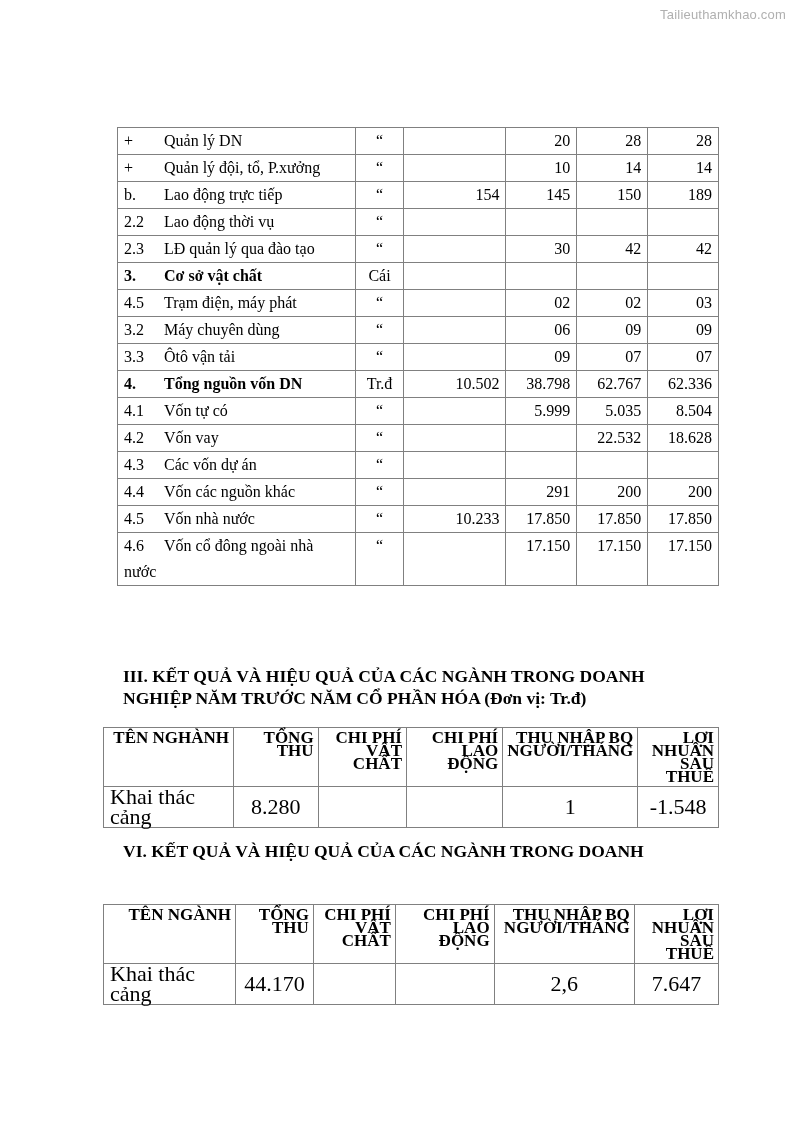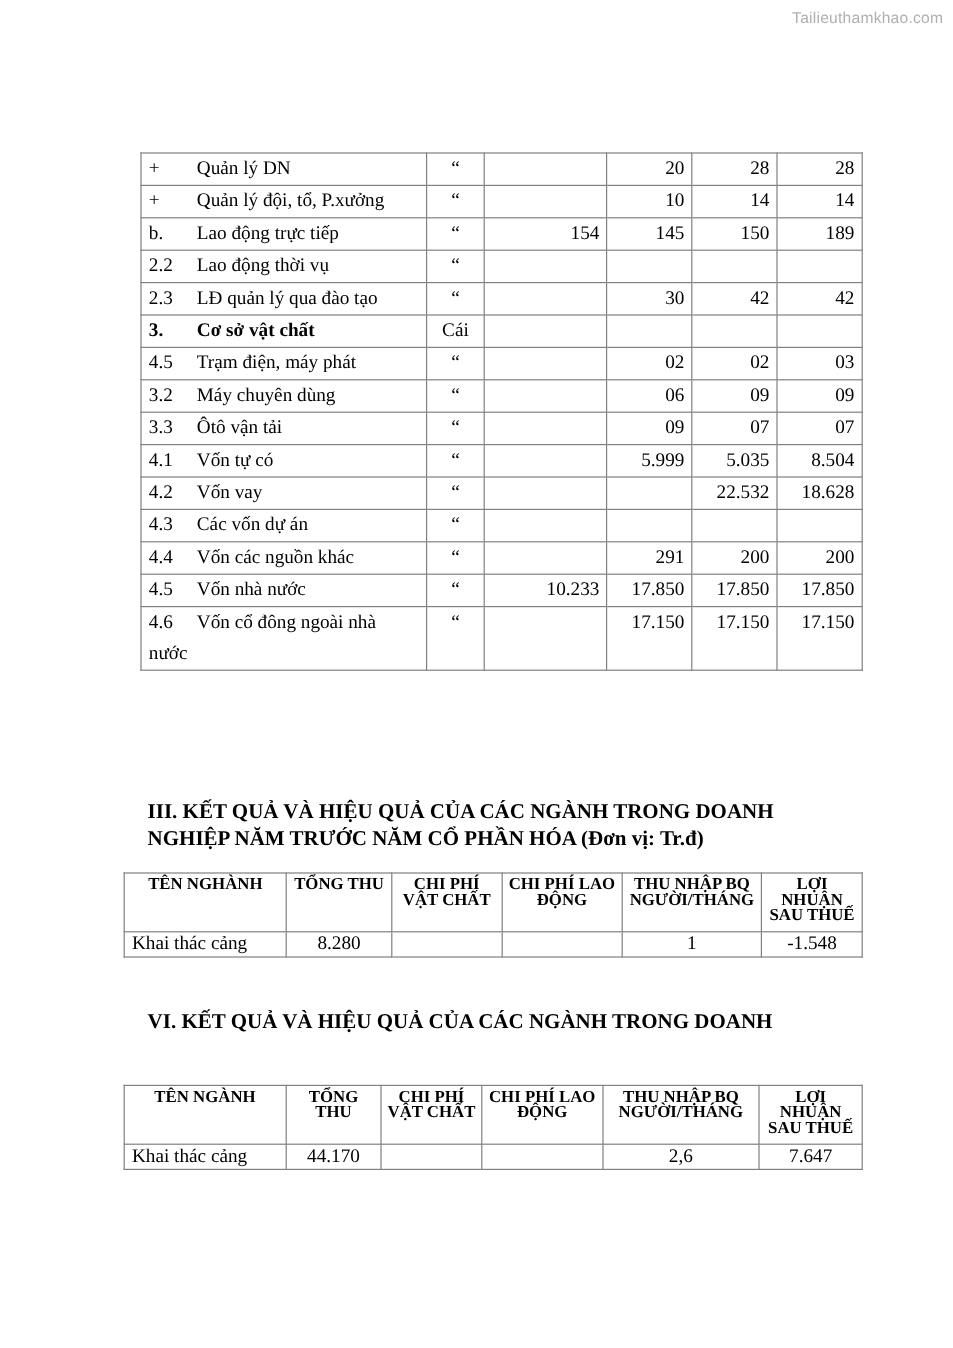--- a/index.html
+++ b/index.html
@@ -13,22 +13,22 @@
   .main td { height:26px; line-height:26px; vertical-align:top; }
   .main td.c-label { width:227px; padding-left:6px; }
   .main td.c-unit { width:35px; text-align:center; }
   .main td.c-num { text-align:right; }
   .main td.w1 { width:90px; } .main td.w2 { width:58px; } .main td.w3 { width:58px; } .main td.w4 { width:58px; }
   .idx { display:inline-block; width:40px; }
   .bold { font-weight:bold; }
   .tall td { height:52px; }
   .h { position:absolute; left:123px; font-weight:bold; font-size:17.5px; line-height:22px; margin:0; }
   .res { left:103px; width:616px; font-size:16px; }
-  .res th { font-size:14px; font-weight:bold; vertical-align:top; text-align:center; line-height:13px; padding:3px 4px; }
-  .res td { height:20px; line-height:20px; font-size:16px; }
+  .res th { font-size:17px; font-weight:bold; vertical-align:top; text-align:right; line-height:13px; padding:3px 4px; }
+  .res td { height:20px; line-height:20px; font-size:22px; }
   .res td.num { text-align:center; }
 </style>
 </head>
 <body>
 
 <div class="watermark">Tailieuthamkhao.com</div>
 
 <table class="main">
   <tbody id="main-body">
       <tr>
@@ -95,20 +95,28 @@
         <td class="c-num w3">09</td>
         <td class="c-num w4">09</td>
       </tr>
       <tr>
         <td class="c-label"><span class="idx">3.3</span><span>Ôtô vận tải</span></td>
         <td class="c-unit">“</td>
         <td class="c-num w1"></td>
         <td class="c-num w2">09</td>
         <td class="c-num w3">07</td>
         <td class="c-num w4">07</td>
+      </tr>
+      <tr>
+        <td class="c-label bold"><span class="idx">4.</span><span>Tổng nguồn vốn DN</span></td>
+        <td class="c-unit">Tr.đ</td>
+        <td class="c-num w1">10.502</td>
+        <td class="c-num w2">38.798</td>
+        <td class="c-num w3">62.767</td>
+        <td class="c-num w4">62.336</td>
       </tr>
       <tr>
         <td class="c-label"><span class="idx">4.1</span><span>Vốn tự có</span></td>
         <td class="c-unit">“</td>
         <td class="c-num w1"></td>
         <td class="c-num w2">5.999</td>
         <td class="c-num w3">5.035</td>
         <td class="c-num w4">8.504</td>
       </tr>
       <tr>

